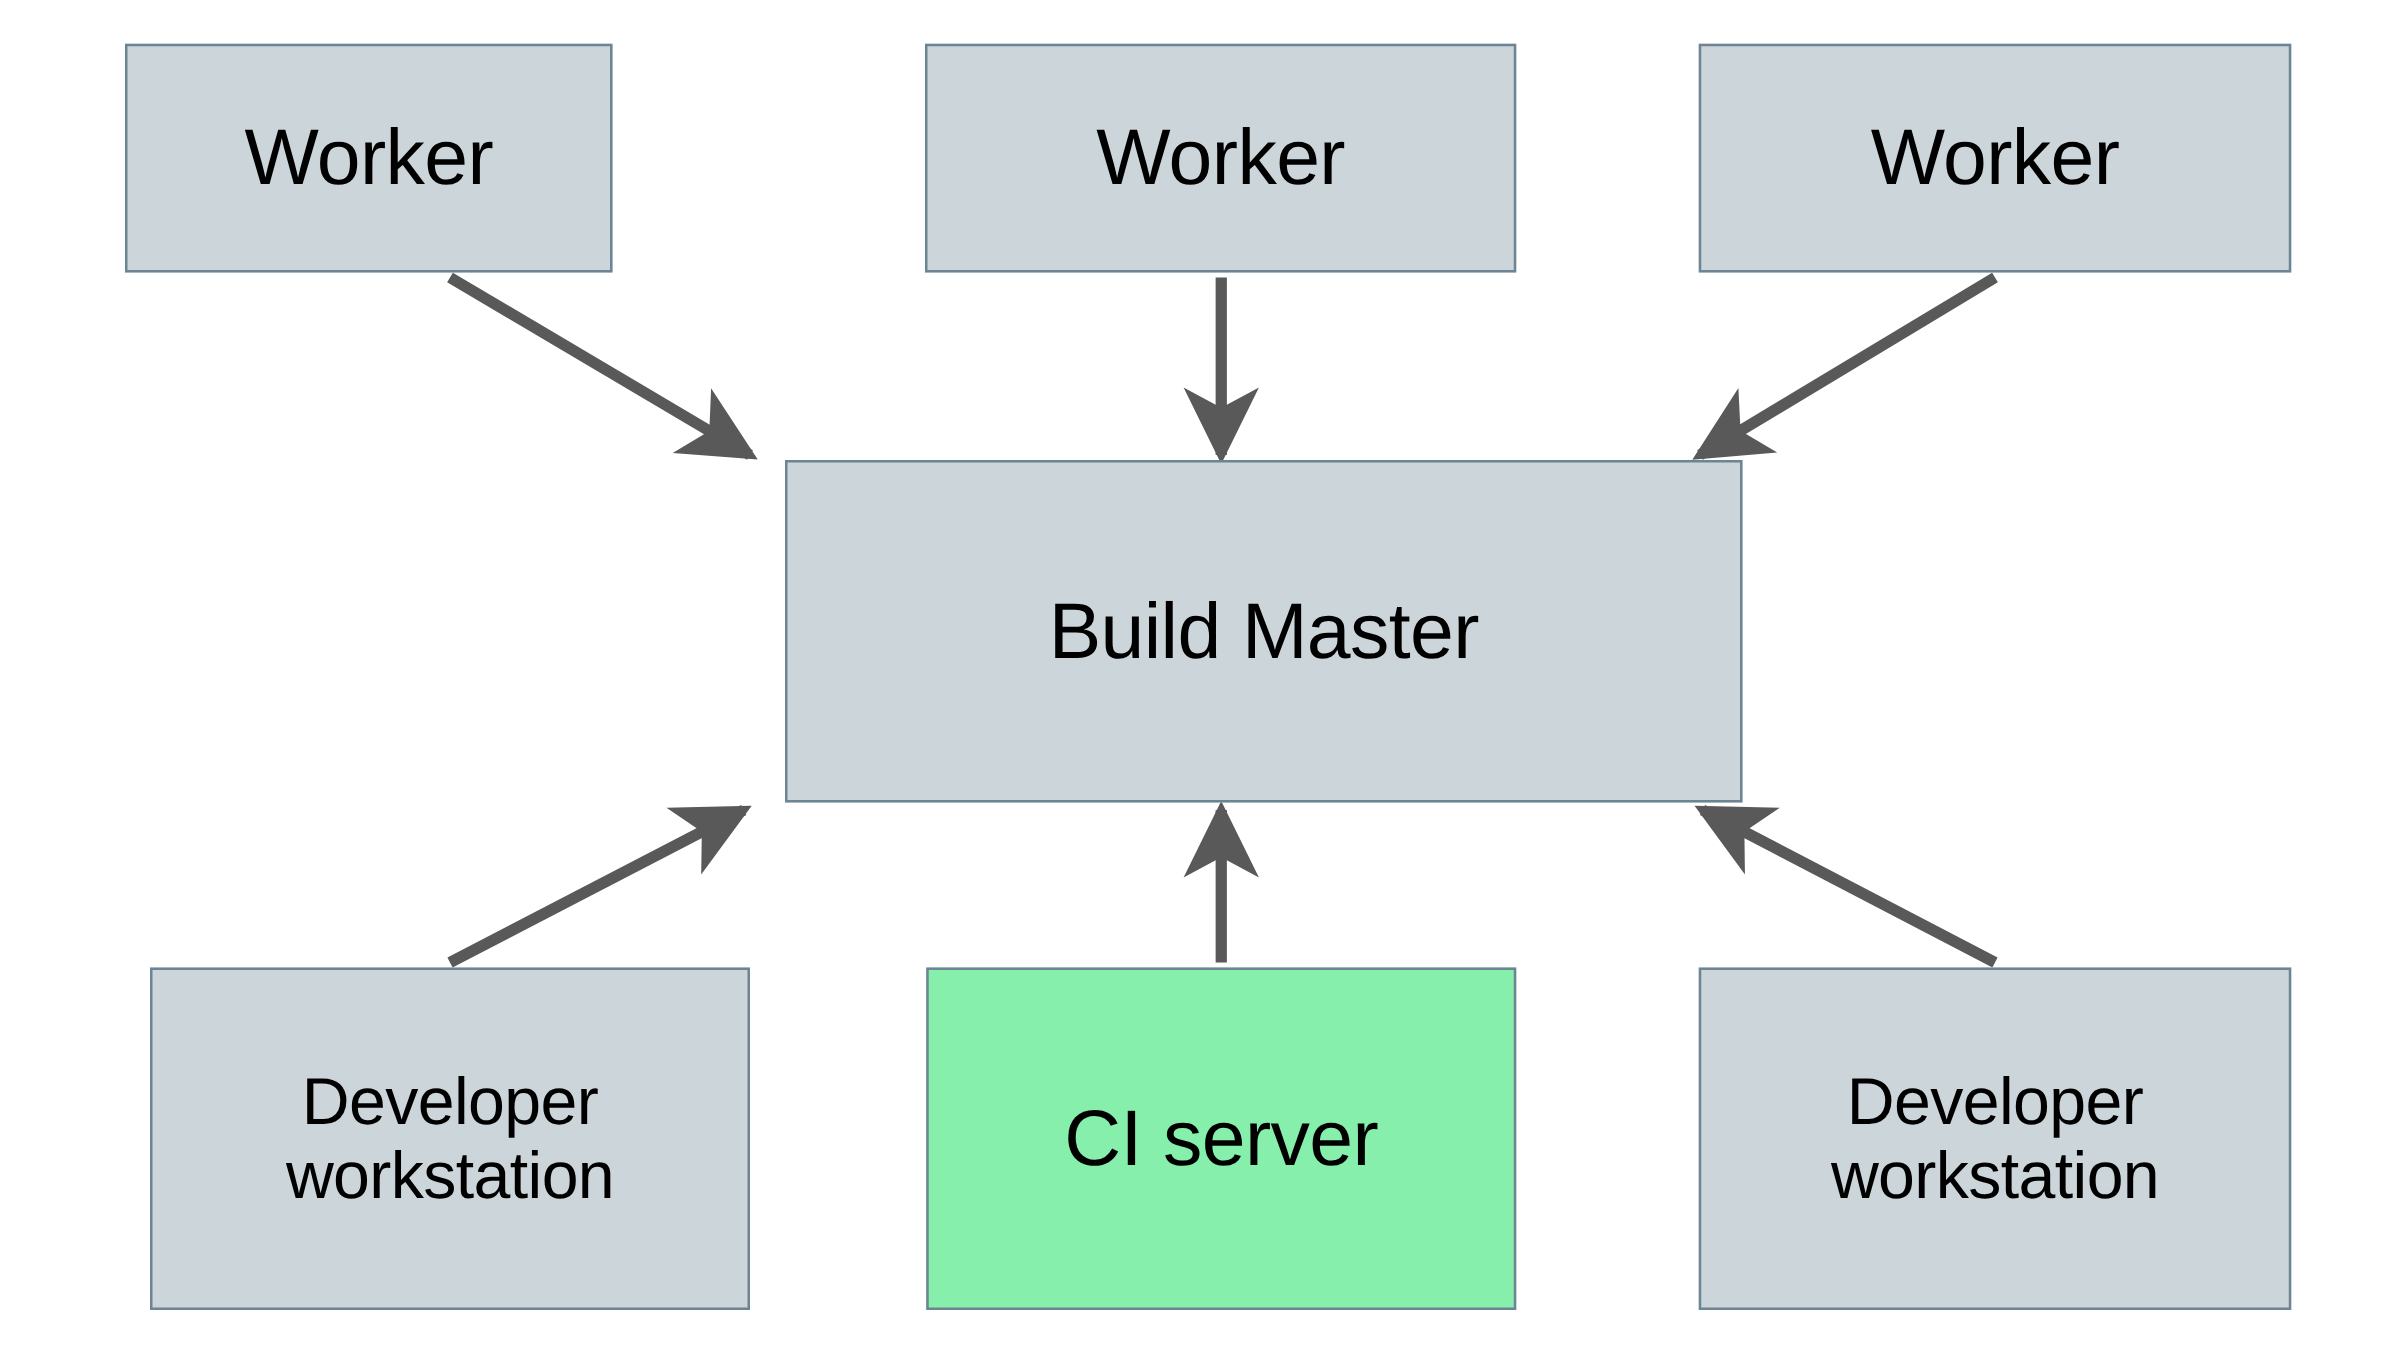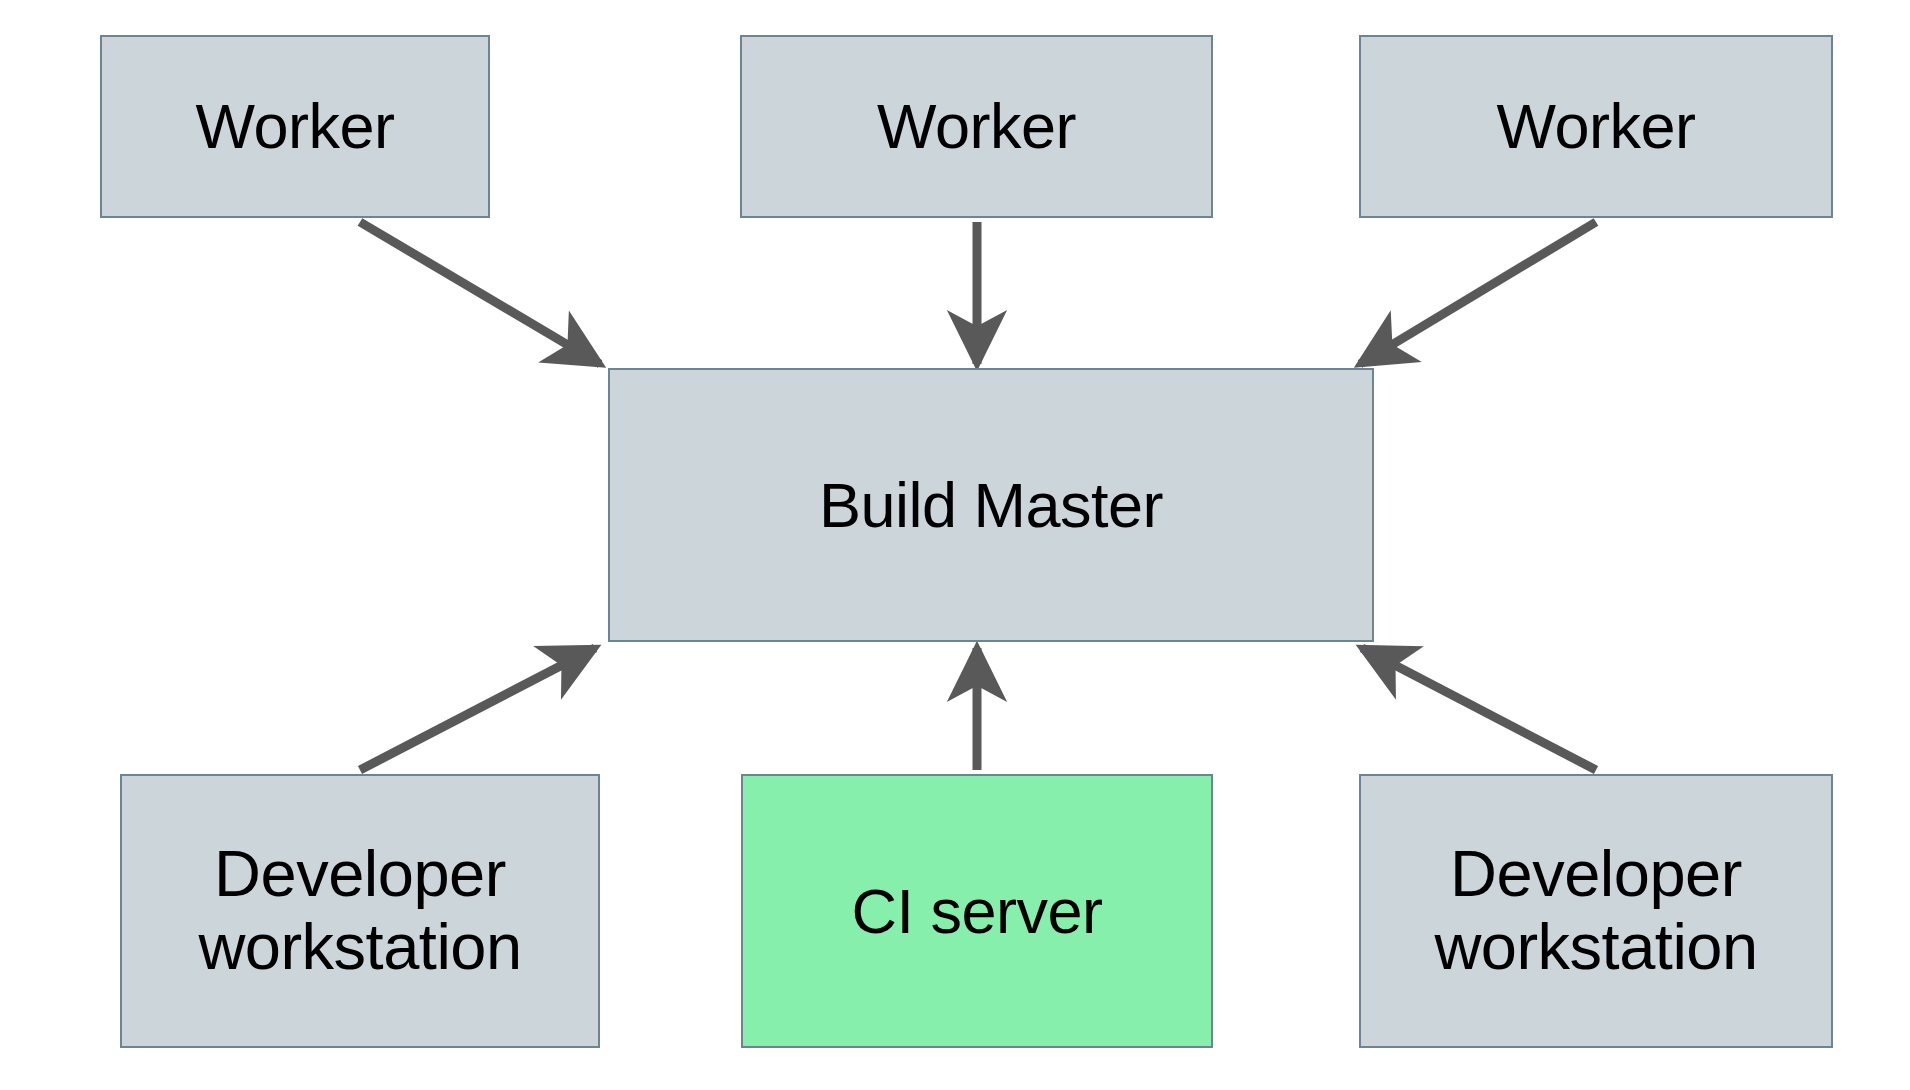--- a/index.html
+++ b/index.html
@@ -43,21 +43,21 @@
     letter-spacing: -0.5px;
   }
   .node-label {
     display: block;
     width: 100%;
     white-space: pre-line;
   }
   .n-worker     { font-size: 63px; }
   .n-master     { font-size: 63px; }
   .n-ci         { font-size: 63px; }
-  .n-dev        { font-size: 65px; }
+  .n-dev        { font-size: 53px; }
 </style>
 </head>
 <body>
 
 <div id="canvas">
 
   <svg id="edge-layer" width="1910" height="1090" viewBox="0 0 1910 1090" xmlns="http://www.w3.org/2000/svg">
     <defs>
       <marker id="arrowhead" markerWidth="7.2" markerHeight="7.2" refX="6.2" refY="3.6" orient="auto" markerUnits="strokeWidth">
         <path d="M 0.2,0.25 L 7.0,3.6 L 0.2,6.95 L 2.0,3.6 Z" fill="#595959"></path>
@@ -70,21 +70,21 @@
         <line x1="360" y1="770" x2="595" y2="648" stroke="#595959" stroke-width="9" marker-end="url(#arrowhead)"></line>
         <line x1="977" y1="770" x2="977" y2="648" stroke="#595959" stroke-width="9" marker-end="url(#arrowhead)"></line>
         <line x1="1596" y1="770" x2="1362" y2="648" stroke="#595959" stroke-width="9" marker-end="url(#arrowhead)"></line>
       </g>
   </svg>
 
   <div id="node-group">
       <div class="node n-worker" style="left: 100px; top: 35px; width: 390px; height: 183px; background: rgb(204, 214, 218); border-color: rgb(109, 132, 148); color: rgb(0, 0, 0);"><span class="node-label">Worker</span></div>
       <div class="node n-worker" style="left: 740px; top: 35px; width: 473px; height: 183px; background: rgb(204, 214, 218); border-color: rgb(109, 132, 148); color: rgb(0, 0, 0);"><span class="node-label">Worker</span></div>
       <div class="node n-worker" style="left: 1359px; top: 35px; width: 474px; height: 183px; background: rgb(204, 214, 218); border-color: rgb(109, 132, 148); color: rgb(0, 0, 0);"><span class="node-label">Worker</span></div>
-      <div class="node n-master" style="left: 608px; top: 368px; width: 766px; height: 274px; background: rgb(204, 214, 218); border-color: rgb(109, 132, 148); color: rgb(0, 0, 0);"><span class="node-label">Build Master</span></div>
+      <div class="node n-master" style="left: 628px; top: 368px; width: 766px; height: 274px; background: rgb(204, 214, 218); border-color: rgb(109, 132, 148); color: rgb(0, 0, 0);"><span class="node-label">Build Master</span></div>
       <div class="node n-dev" style="left: 120px; top: 774px; width: 480px; height: 274px; background: rgb(204, 214, 218); border-color: rgb(109, 132, 148); color: rgb(0, 0, 0);"><span class="node-label">Developer
 workstation</span></div>
       <div class="node n-ci" style="left: 741px; top: 774px; width: 472px; height: 274px; background: #86efac; border-color: rgb(109, 132, 148); color: rgb(0, 0, 0);"><span class="node-label">CI server</span></div>
       <div class="node n-dev" style="left: 1359px; top: 774px; width: 474px; height: 274px; background: rgb(204, 214, 218); border-color: rgb(109, 132, 148); color: rgb(0, 0, 0);"><span class="node-label">Developer
 workstation</span></div>
     </div>
 
 </div>
 
 </body></html>

